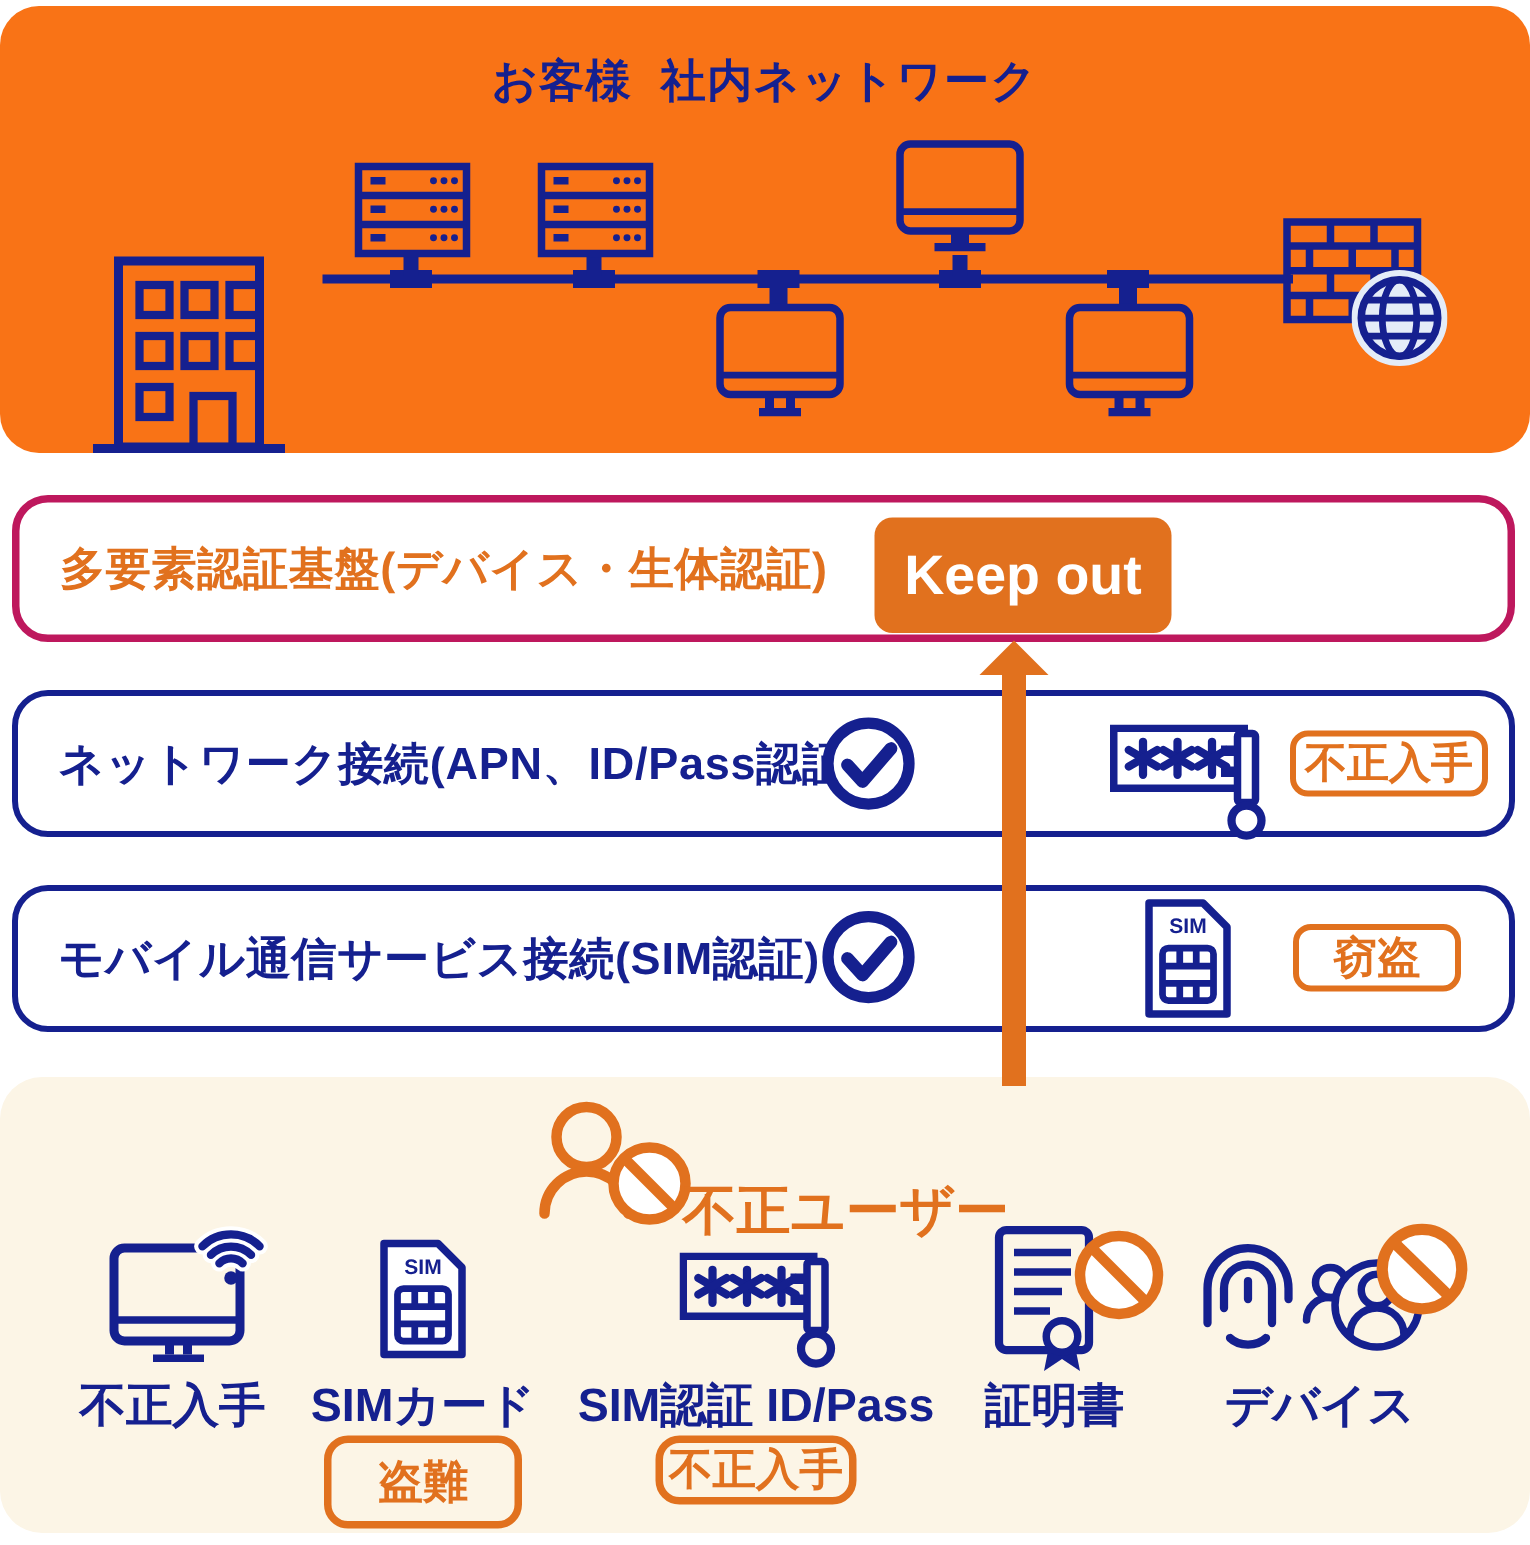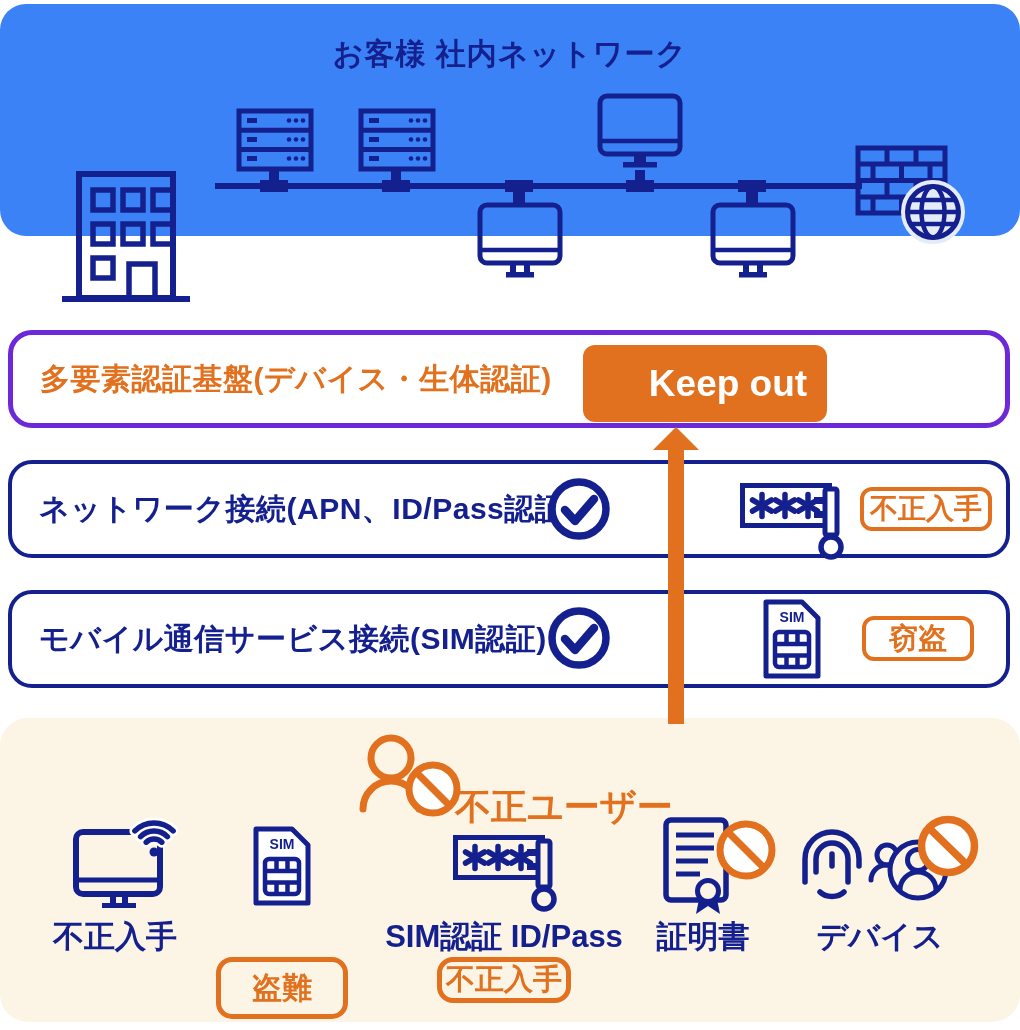--- a/index.html
+++ b/index.html
@@ -1,33 +1,33 @@
 <!DOCTYPE html>
 <html><head>
 <meta charset="utf-8">
 <style>
   html,body{margin:0;padding:0;background:#fff;}
   .stage{position:relative;width:1020px;height:1030px;background:#fff;overflow:hidden;
          font-family:"Liberation Sans","DejaVu Sans",sans-serif;}
   .abs{position:absolute;}
   
-  .net-panel{position:absolute;left:0;top:4px;width:1020px;height:232px;background:#3b82f6;border-radius:26px;}
+  .net-panel{position:absolute;left:0;top:4px;width:1020px;height:298px;background:#f97316;border-radius:26px;font-family:Liberation Mono, monospace;}
   .attacker-panel{position:absolute;left:0;top:718px;width:1020px;height:304px;background:#fcf5e6;border-radius:28px;}
   
   .layer{position:absolute;left:8px;width:1002px;height:98px;background:#fff;border-radius:24px;box-sizing:border-box;}
-  .layer-orange{border:5px solid #6d28d9;}
+  .layer-orange{border:5px solid #be185d;}
   .layer-blue{border:4px solid #15208f;}
   .layer-label{position:absolute;left:27px;top:0;height:100%;display:flex;align-items:center;
                font-size:30px;font-weight:700;letter-spacing:.5px;white-space:nowrap;}
   .t-orange{color:#e1711e;}
   .t-navy{color:#15208f;}
   .net-title{position:absolute;left:0;top:30px;width:100%;text-align:center;
              font-size:30px;font-weight:700;color:#15208f;letter-spacing:1px;}
   .keepout{position:absolute;left:570px;top:10px;width:198px;height:77px;background:#e1711e;border-radius:12px;
-           color:#fff;font-size:37px;font-weight:700;display:flex;align-items:center;justify-content:center;padding-left:46px;}
+           color:#fff;font-size:37px;font-weight:700;display:flex;align-items:center;justify-content:center;}
   
   .arrow-shaft{position:absolute;left:668px;top:448px;width:16px;height:276px;background:#e1711e;z-index:9;}
   .arrow-head{position:absolute;left:653px;top:427px;width:0;height:0;z-index:9;
               border-left:23px solid transparent;border-right:23px solid transparent;border-bottom:23px solid #e1711e;}
   
   .badge{position:absolute;box-sizing:border-box;border:4px solid #e1711e;border-radius:14px;
          color:#e1711e;font-weight:700;display:flex;align-items:center;justify-content:center;background:transparent;}
   
   .net-line{position:absolute;left:215px;top:179px;width:647px;height:6px;background:#15208f;}
   .connector{position:absolute;top:176px;width:28px;height:12px;background:#15208f;}
@@ -276,20 +276,21 @@
     <g fill="none" stroke="#15208f" stroke-width="4.5">
       <rect x="13" y="33" width="34" height="35" rx="4"></rect>
       <line x1="13" y1="45" x2="47" y2="45"></line>
         <line x1="13" y1="56.5" x2="47" y2="56.5"></line>
       <line x1="24.5" y1="33" x2="24.5" y2="45"></line>
         <line x1="35.5" y1="33" x2="35.5" y2="45"></line>
       <line x1="24.5" y1="56.5" x2="24.5" y2="68"></line>
         <line x1="35.5" y1="56.5" x2="35.5" y2="68"></line>
     </g>
   </svg>
+  <div class="item-label" style="left:192px;width:180px;">SIMカード</div>
   <div class="badge" style="left:216px;top:957px;width:132px;height:62px;font-size:30px;border-width:5px;border-radius:16px;">盗難</div>
 
   <svg class="abs" style="left:453px;top:835px;" width="112" height="78" viewBox="0 0 112 78">
     <rect x="2.5" y="2.5" width="87" height="40" fill="#fcf5e6" stroke="#15208f" stroke-width="5"></rect>
     <g stroke="#15208f" stroke-width="5.5" stroke-linecap="round">
       <g transform="translate(22,22.5)">
           <line y1="-11" y2="11"></line>
           <line x1="-9.5" y1="-5.5" x2="9.5" y2="5.5"></line>
           <line x1="9.5" y1="-5.5" x2="-9.5" y2="5.5"></line>
         </g>

